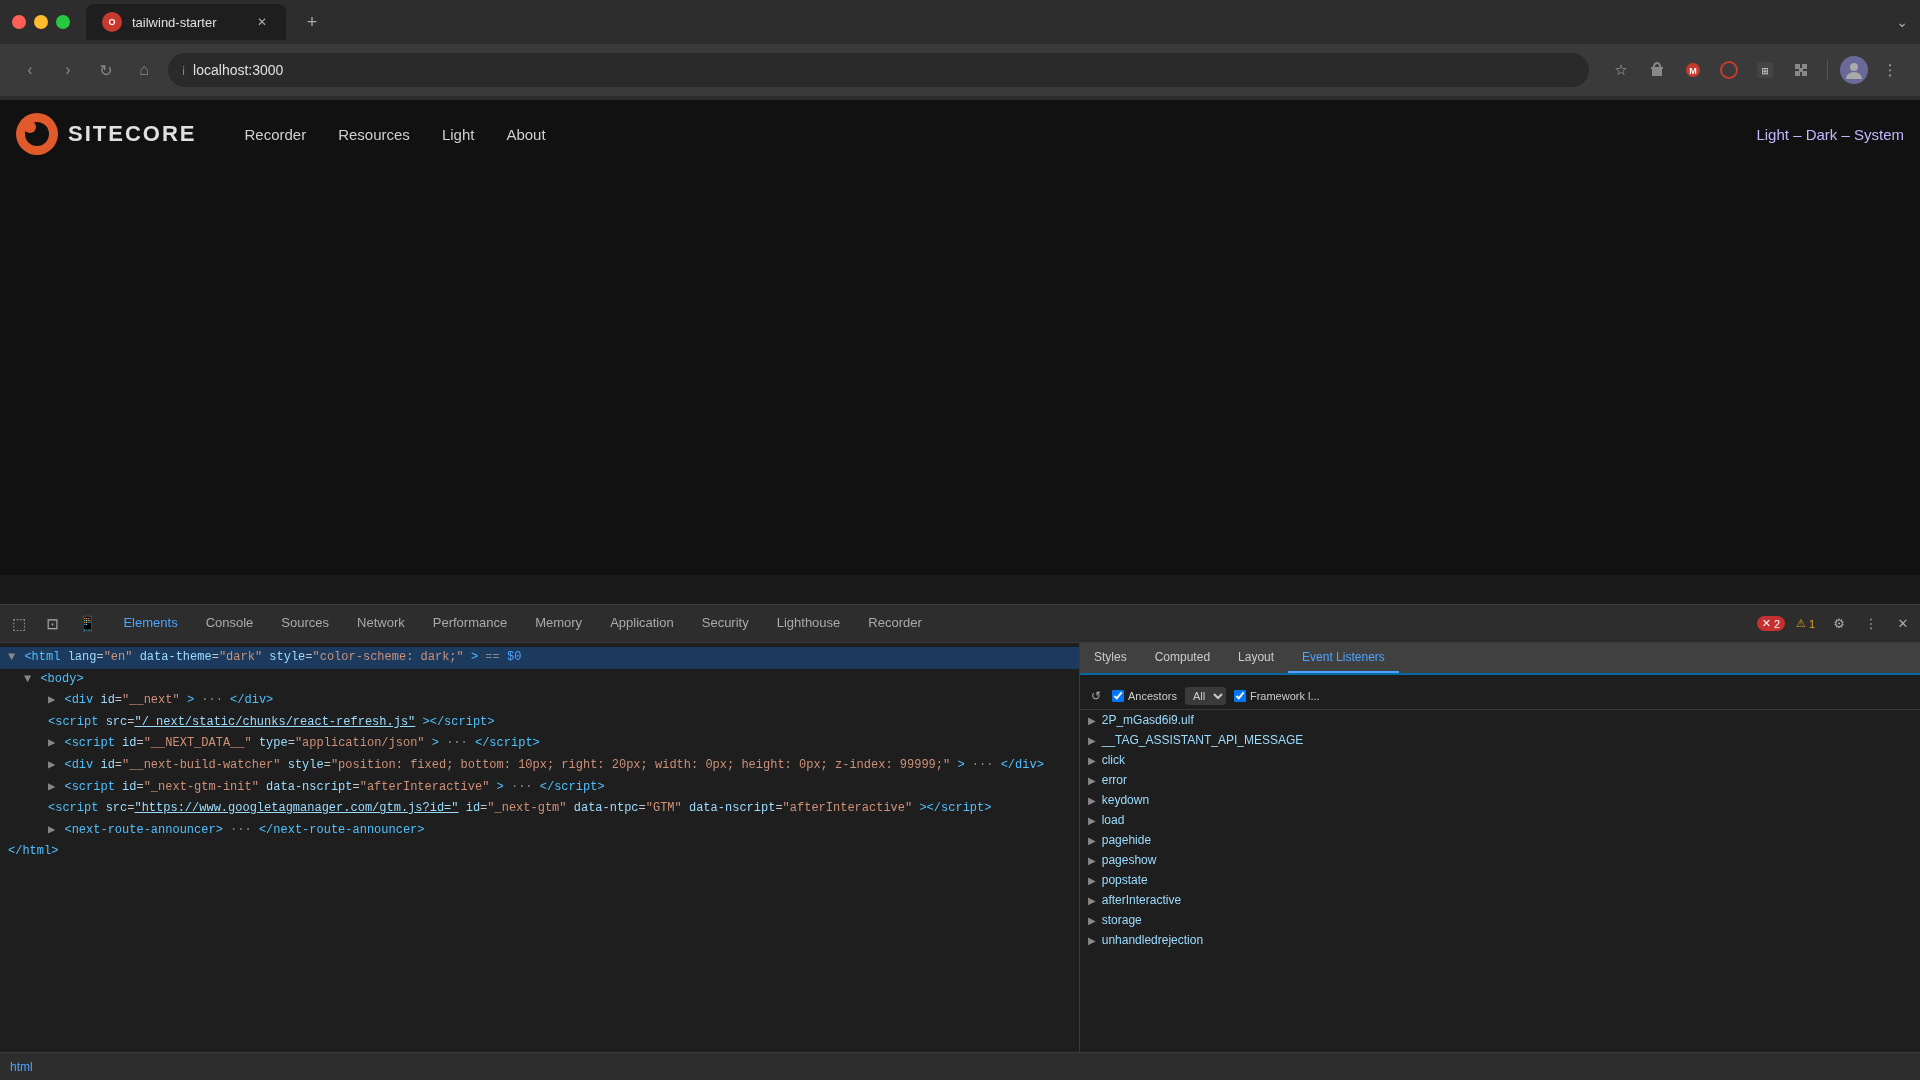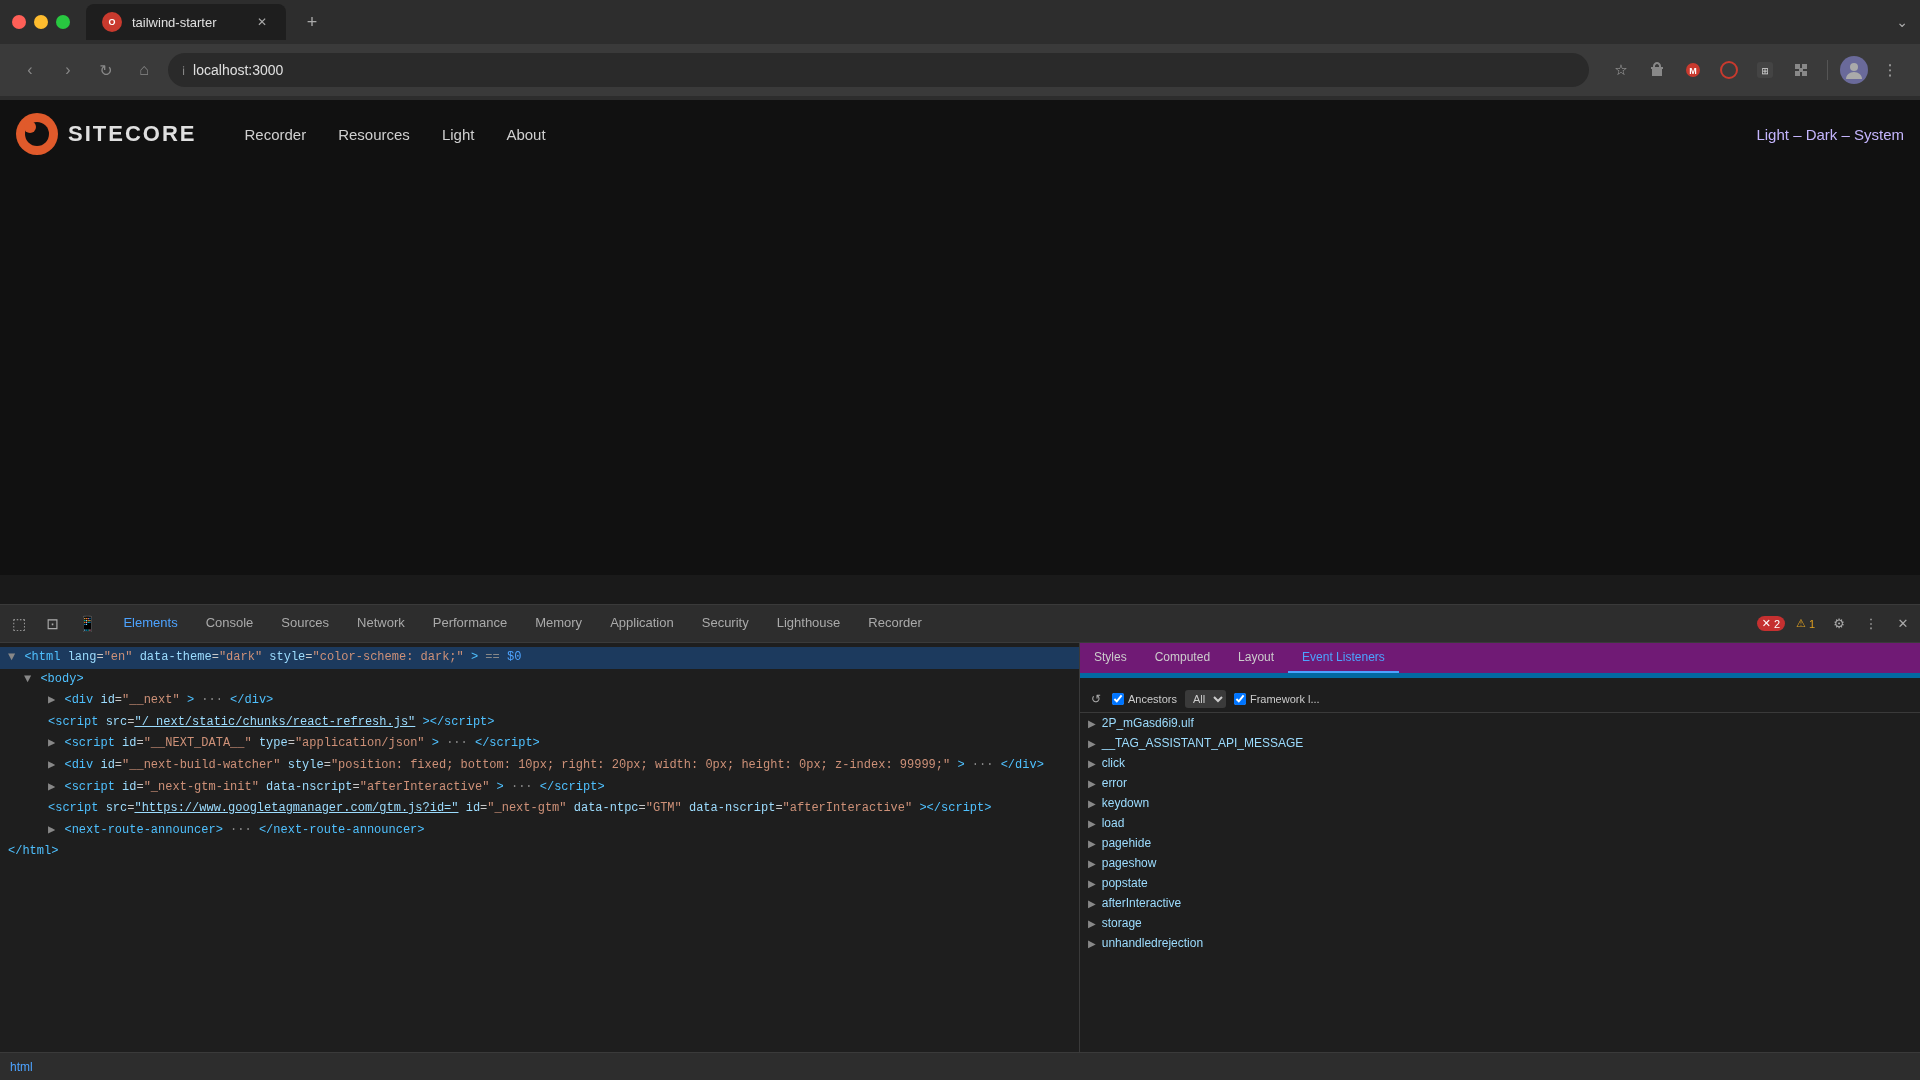--- a/index.html
+++ b/index.html
@@ -228,22 +228,22 @@
     
     .styles-panel {
       flex: 1;
       background: #1e1e1e;
       overflow-y: auto;
       display: flex;
       flex-direction: column;
     }
     .styles-tabs {
       display: flex;
-      border-bottom: 5px solid #0369a1;
-      background: #701a75;
+      border-bottom: 2px solid #0369a1;
+      background: #404040;
       flex-shrink: 0;
     }
     .styles-tab {
       padding: 7px 14px;
       font-size: 12px;
       color: #ccc;
       cursor: pointer;
       border-bottom: 2px solid transparent;
     }
     .styles-tab.active {

